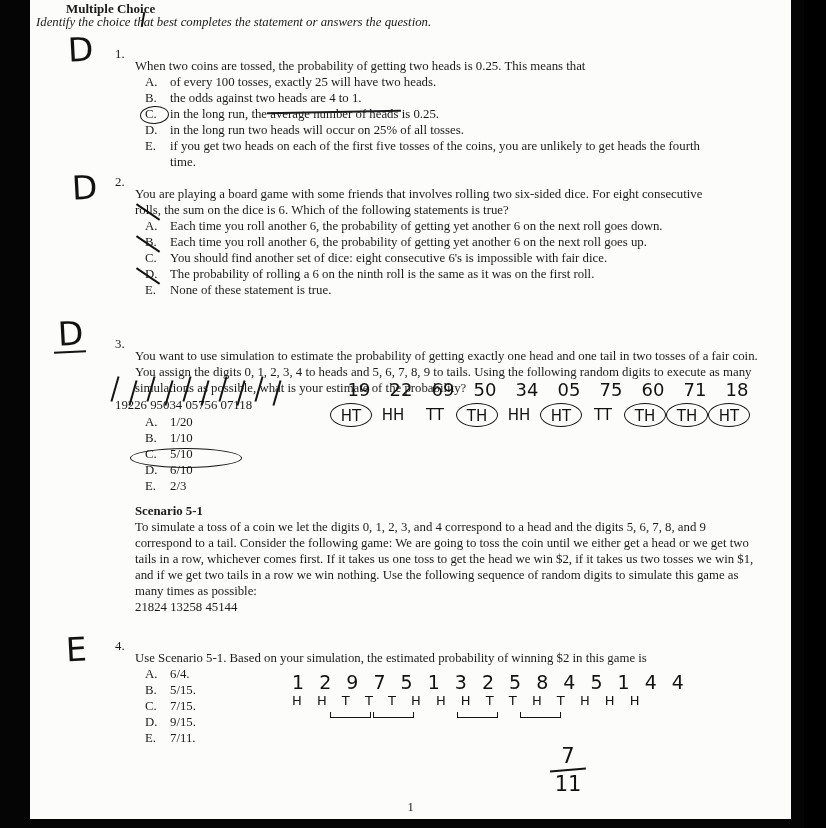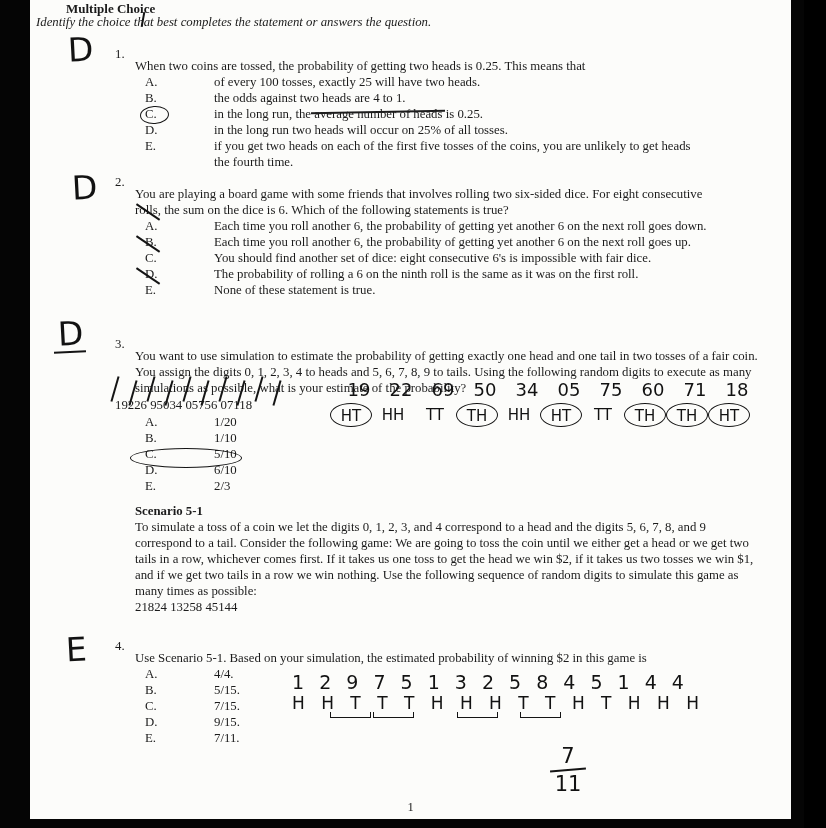--- a/index.html
+++ b/index.html
@@ -11,21 +11,21 @@
   .header-title { position:absolute; left:36px; top:1px; font-weight:bold; font-size:13px; }
   .instructions { position:absolute; left:6px; top:15px; font-style:italic; font-size:12.8px; }
 
   .q { position:absolute; left:85px; font-size:12.8px; line-height:16px; }
   .q-head { display:flex; }
   .q-num { width:20px; flex:none; }
   .q-stem { flex:1;margin-top:12px; }
   .choices { margin-left:30px; }
   .choice { display:flex; }
   .c-letter { width:25px; flex:none; }
-  .c-text { flex:1;margin-left:44px; }
+  .c-text { flex:1; }
   .digits-line { line-height:18px; }
 
   .scenario { position:absolute; left:105px; top:503px; width:625px; font-size:12.8px; line-height:16px; }
   .scenario-title { font-weight:bold; }
 
   .page-num { position:absolute; left:0; right:0; top:800px; text-align:center; font-size:12.5px; }
 
   
   .hand { position:absolute; font-family:"DejaVu Sans", sans-serif; color:#121212; }
   .ans { font-size:33px; transform:rotate(-3deg); }
@@ -36,21 +36,21 @@
   .mark { position:absolute; background:#141414; }
   .cross { position:absolute; width:28px; height:2.2px; background:#141414; transform:rotate(34deg); }
   .slash { position:absolute; width:2px; height:26px; background:#141414; transform:rotate(16deg); }
   .pairs { left:308px; top:379px; display:flex; }
   .pairs span { width:42px; text-align:center; font-size:18px; }
   .results { left:300px; top:403px; display:flex; }
   .results span { width:42px; height:24px; line-height:24px; text-align:center; font-size:15px; }
   .results span.circled { border:1.7px solid #141414; border-radius:50%;text-align:center; }
   .work { letter-spacing:1px; white-space:nowrap; }
   .work-digits { left:262px; top:671px; font-size:19px; word-spacing:7px; }
-  .work-tosses { left:262px; top:693px; font-size:17px; word-spacing:9px; }
+  .work-tosses { left:262px; top:693px; font-size:13px; word-spacing:9px; }
   .work-money  { left:258px; top:719px; font-size:13px; word-spacing:10px; }
   .bracket { position:absolute; height:6px; border:1.6px solid #141414; border-top:none; top:712px; }
   .fraction { position:absolute; left:516px; top:744px; width:44px; text-align:center;
               font-family:"DejaVu Sans", sans-serif; color:#121212; }
   .frac-num { font-size:21px; }
   .frac-bar { width:36px; height:2.2px; background:#141414; margin:1px auto; transform:rotate(-5deg); }
   .frac-den { font-size:21px; }
 </style>
 </head>
 <body>
@@ -157,21 +157,21 @@
     </div>
 
     <div class="q" style="top:638px;width:650px">
       <div class="q-head">
         <span class="q-num">4.</span>
         <span class="q-stem">Use Scenario 5-1. Based on your simulation, the estimated probability of winning $2 in this game is</span>
       </div>
       <div class="choices">
         <div class="choice">
           <span class="c-letter">A.</span>
-          <span class="c-text">4/4.</span>
+          <span class="c-text">6/4.</span>
         </div>
         <div class="choice">
           <span class="c-letter">B.</span>
           <span class="c-text">5/15.</span>
         </div>
         <div class="choice">
           <span class="c-letter">C.</span>
           <span class="c-text">7/15.</span>
         </div>
         <div class="choice">

